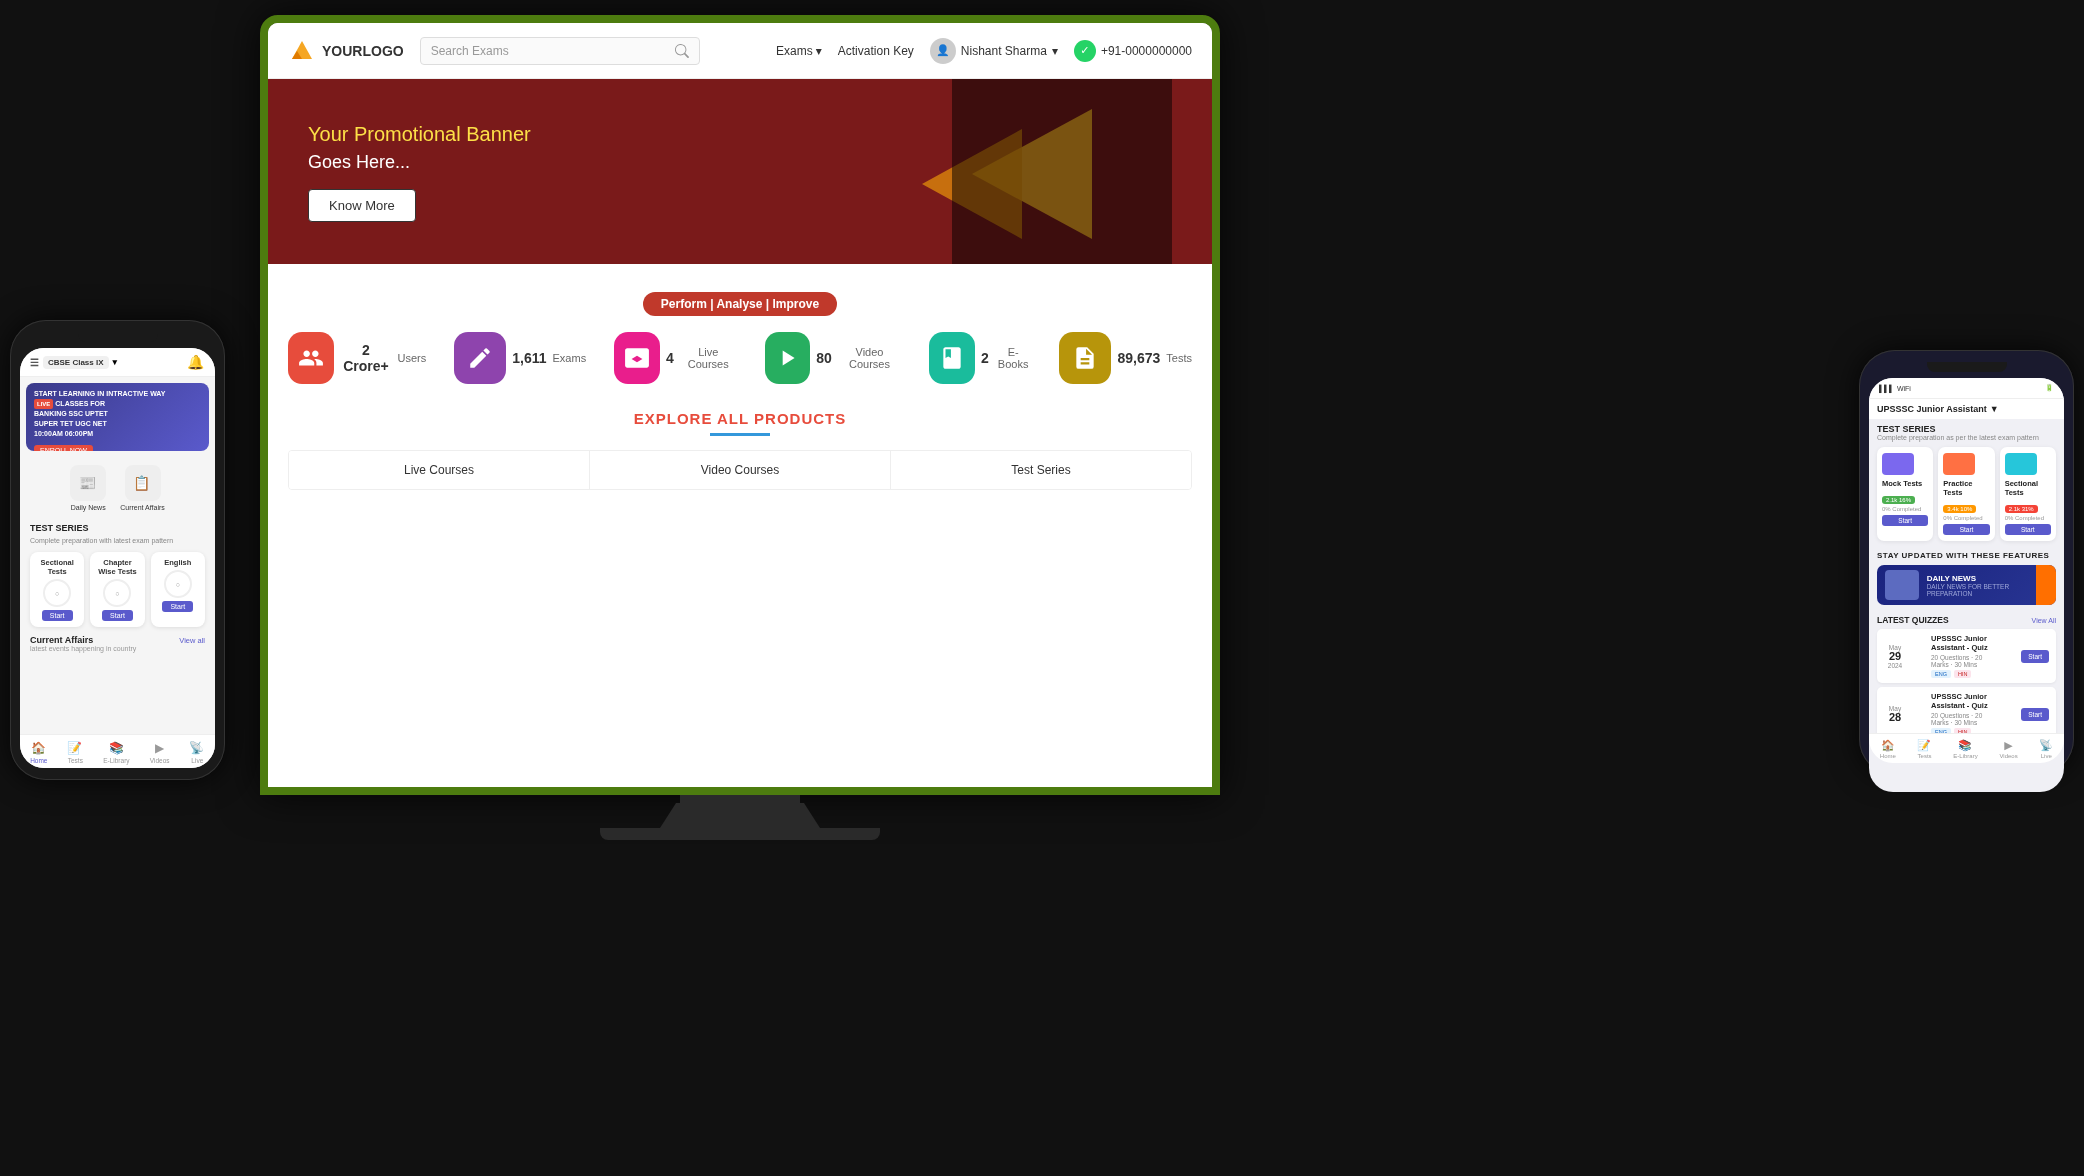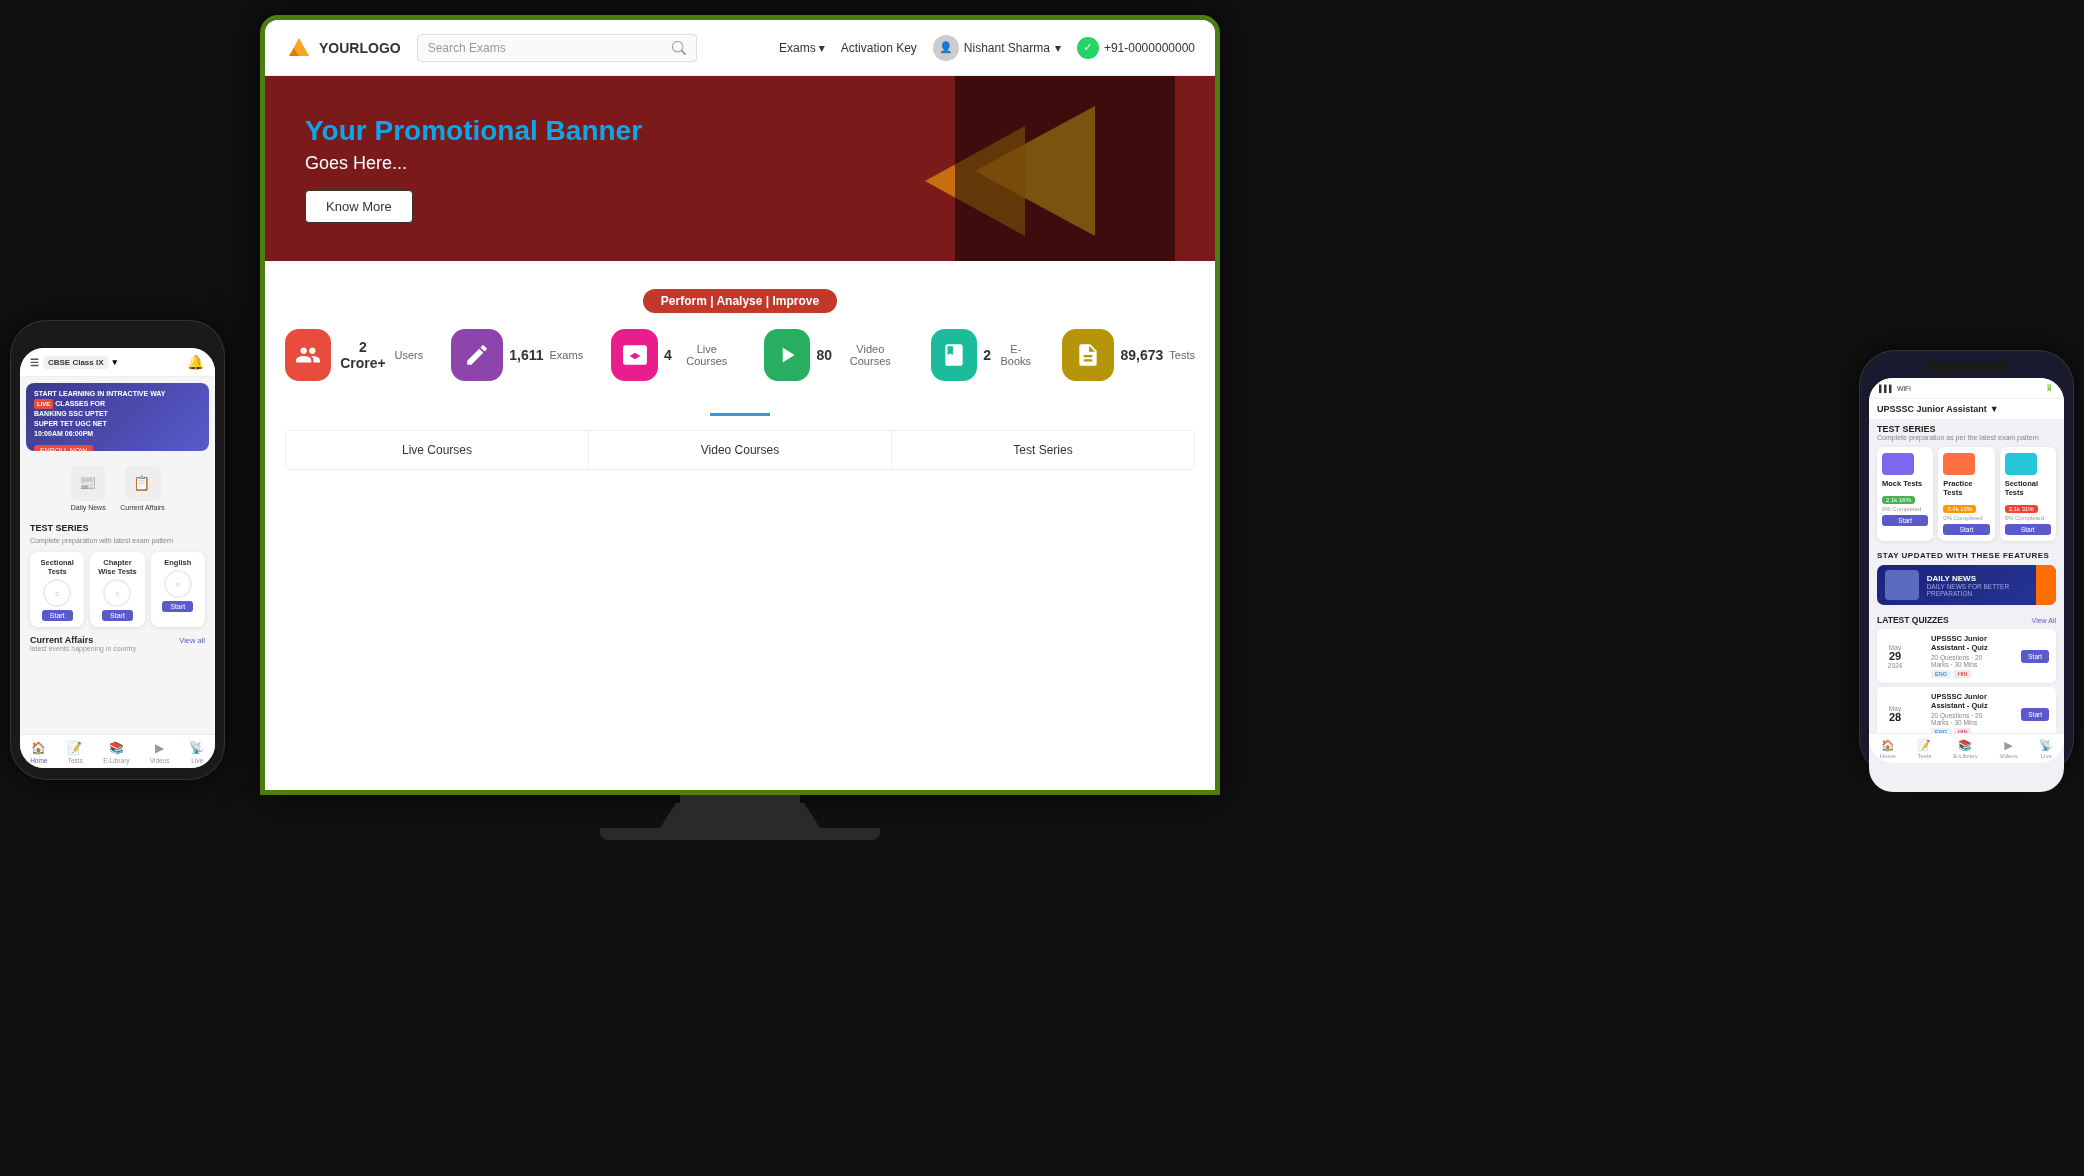--- a/index.html
+++ b/index.html
@@ -16,21 +16,21 @@
     .monitor-container {
       position: absolute;
       left: 260px;
       top: 15px;
       width: 960px;
       height: 830px;
     }
     .monitor-frame {
       background: #222;
       border-radius: 18px 18px 0 0;
-      border: 5px solid #4d7c0f;
+      border: 8px solid #4d7c0f;
       width: 100%;
       height: 780px;
       overflow: hidden;
       box-shadow: 0 0 40px rgba(0,0,0,0.8);
     }
     .monitor-stand-top {
       width: 120px;
       height: 8px;
       background: #2a2a2a;
       margin: 0 auto;
@@ -161,23 +161,23 @@
       background: #7a1a1a;
       height: 185px;
       position: relative;
       overflow: hidden;
       display: flex;
       align-items: center;
       padding: 30px 40px;
     }
     .banner-text-area { z-index: 2; }
     .banner-title {
-      font-size: 28px;
-      font-weight: 700;
-      color: #0ea5e9;
+      font-size: 20px;
+      font-weight: 400;
+      color: #fde047;
       line-height: 1.2;
     }
     .banner-subtitle {
       font-size: 18px;
       font-weight: 400;
       color: #fff;
       margin-top: 6px;
     }
     .banner-btn {
       margin-top: 16px;
@@ -924,20 +924,21 @@
                   <path d="M14 2H6a2 2 0 0 0-2 2v16a2 2 0 0 0 2 2h12a2 2 0 0 0 2-2V8l-6-6zm2 16H8v-2h8v2zm0-4H8v-2h8v2zm-3-5V3.5L18.5 9H13z"></path>
                 </svg>
             </div>
             <div class="stat-number">89,673</div>
             <div class="stat-label">Tests</div>
           </div>
         </div>
       </div>
 
       <div class="explore-section">
+        <div class="explore-title">EXPLORE ALL PRODUCTS</div>
         <div class="explore-underline"></div>
         <div class="product-tabs">
           <div class="product-tab">Live Courses</div>
           <div class="product-tab">Video Courses</div>
           <div class="product-tab">Test Series</div>
         </div>
       </div>
 
     </div>
   </div>

